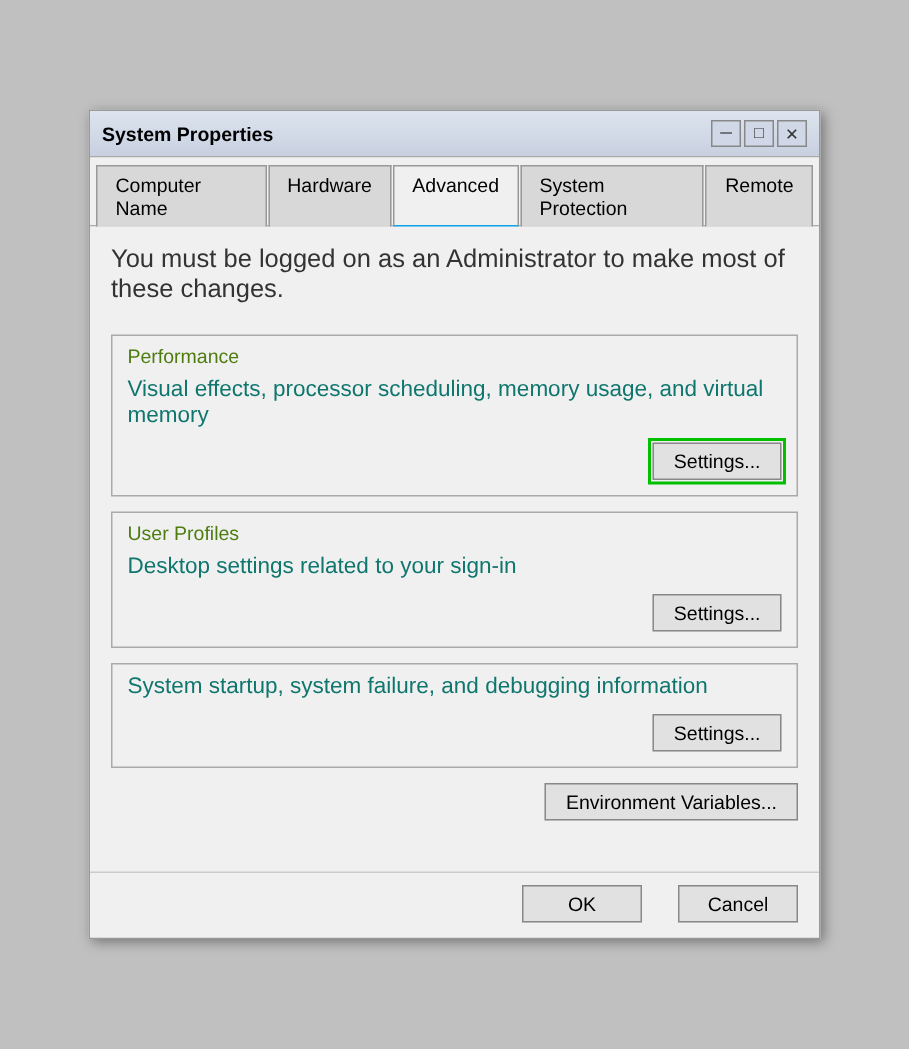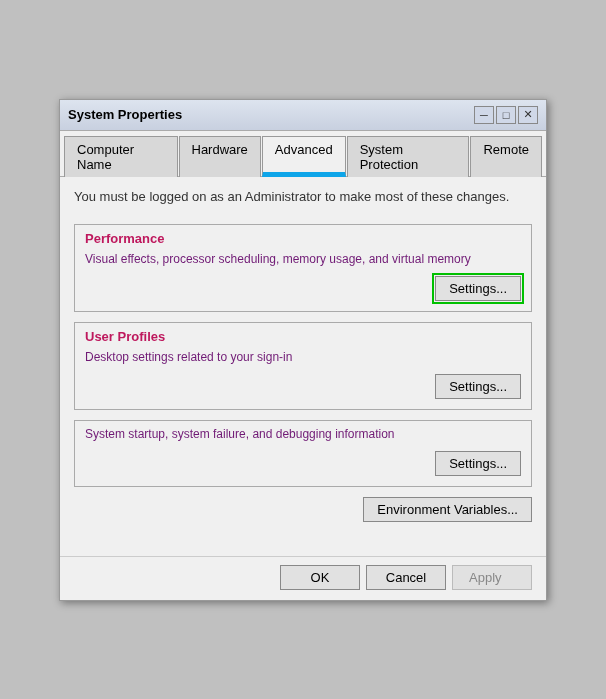--- a/index.html
+++ b/index.html
@@ -60,49 +60,49 @@
       border: 1px solid #999;
       border-bottom: none;
       cursor: pointer;
       font-size: 13px;
       color: #000;
       position: relative;
       top: 1px;
     }
     .tab.active {
       background: #f0f0f0;
-      border-bottom: 5px solid #0ea5e9;
+      border-bottom: 1px solid #0ea5e9;
       font-weight: 400;
       z-index: 1;
     }
     .content {
       padding: 10px 14px 14px 14px;
       background: #f0f0f0;
     }
     .admin-notice {
-      font-size: 13px;
+      font-size: 17px;
       color: #333;
       margin-bottom: 18px;
       padding: 2px 0;
     }
     .section-box {
       border: 1px solid #aaa;
       margin-bottom: 10px;
       padding: 6px 10px 10px 10px;
       background: #f0f0f0;
     }
     .section-title {
       font-size: 13px;
-      font-weight: 700;
-      color: #be185d;
+      font-weight: 400;
+      color: #4d7c0f;
       margin-bottom: 6px;
     }
     .section-desc {
-      font-size: 12px;
-      color: #701a75;
+      font-size: 15px;
+      color: #0f766e;
       margin-bottom: 10px;
     }
     .section-footer {
       display: flex;
       justify-content: flex-end;
     }
     .btn {
       padding: 4px 13px;
       background: #e1e1e1;
       border: 1px solid #888;
@@ -120,21 +120,21 @@
       border: 1px solid #bbb;
       font-size: 13px;
       min-width: 80px;
       color: #888;
       cursor: default;
     }
     .bottom-bar {
       display: flex;
       justify-content: flex-end;
       padding: 8px 14px 10px 14px;
-      gap: 6px;
+      gap: 24px;
       border-top: 1px solid #ccc;
       background: #f0f0f0;
     }
     .env-row {
       display: flex;
       justify-content: flex-end;
       margin-bottom: 20px;
     }
   </style>
 </head>
@@ -192,15 +192,14 @@
     </div>
 
     <div class="env-row">
       <button class="btn">Environment Variables...</button>
     </div>
   </div>
 
   <div class="bottom-bar">
     <button class="btn">OK</button>
     <button class="btn">Cancel</button>
-    <span class="btn-disabled">Apply</span>
   </div>
 </div>
 
 </body></html>

